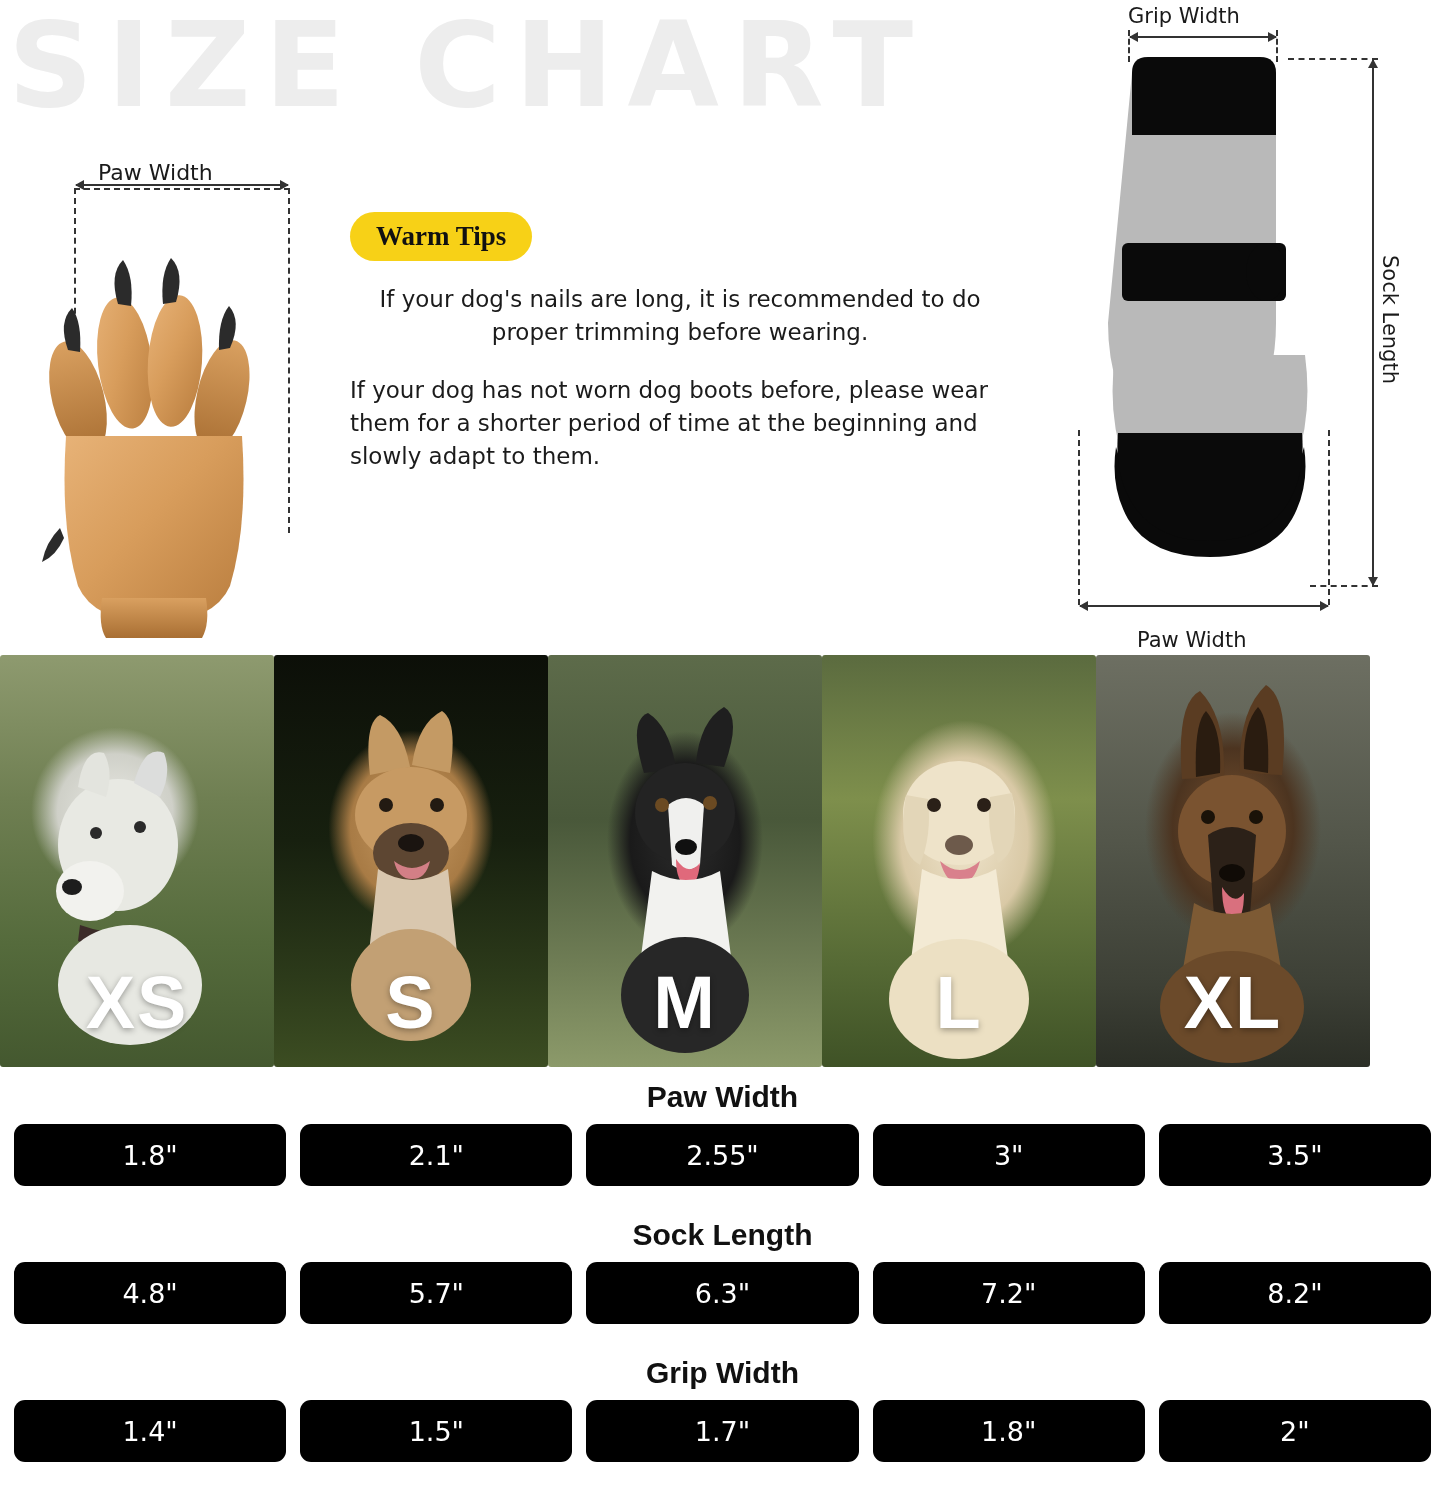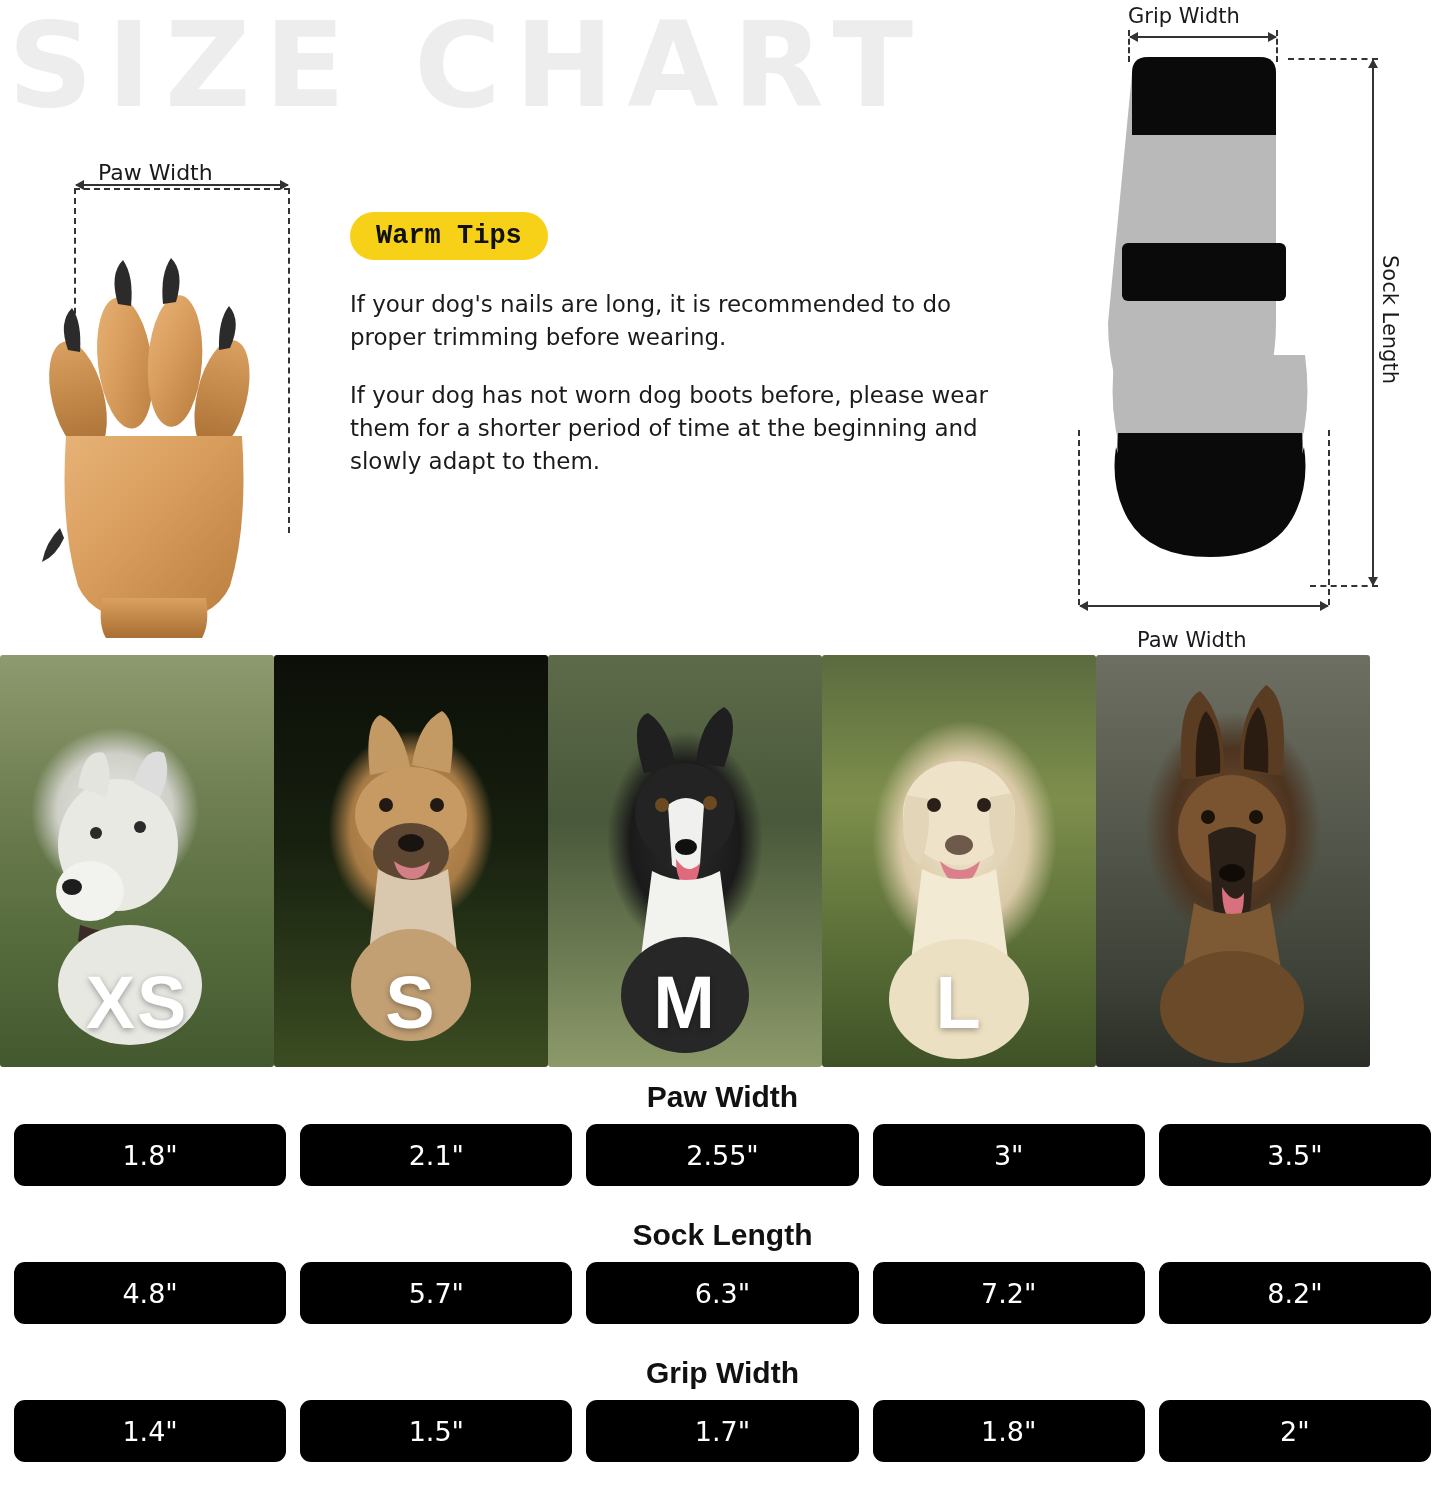--- a/index.html
+++ b/index.html
@@ -91,30 +91,30 @@
     width: 660px;
   }
   .tips-badge {
     display: inline-block;
     background: #f7d117;
     color: #111;
     font-size: 27px;
     font-weight: bold;
     padding: 9px 26px;
     border-radius: 26px;
-    font-family: Liberation Mono, monospace;
+    font-family: Liberation Serif, serif;
   }
   .tips p {
     font-size: 23px;
     line-height: 1.42;
     color: #1b1b1b;
     margin: 26px 0 0 0;
     font-family: "DejaVu Sans", sans-serif;
   }
-  .tips p:first-of-type { margin-top: 28px; }
+  .tips p:first-of-type { margin-top: 22px; text-align: center; }
 
   
   .sock-area {
     position: absolute;
     left: 1040px;
     top: 0px;
     width: 405px;
     height: 660px;
   }
   .sock-label {
@@ -387,20 +387,21 @@
         <path d="M112 180 q24 -16 48 0 l-6 80 q-18 12 -36 0 z" fill="#2c2118"></path>
         <circle cx="112" cy="162" r="7" fill="#1a1208"></circle>
         <circle cx="160" cy="162" r="7" fill="#1a1208"></circle>
         <ellipse cx="136" cy="218" rx="13" ry="9" fill="#100b06"></ellipse>
         <path d="M126 232 q12 20 22 6 q0 26 -10 30 q-12 -6 -12 -36z" fill="#d9707e"></path>
         <path d="M98 248 q38 22 76 0 l20 120 l-116 0 z" fill="#7d5a34"></path>
         <ellipse cx="136" cy="352" rx="72" ry="56" fill="#63destroy" opacity="0"></ellipse>
         <ellipse cx="136" cy="352" rx="72" ry="56" fill="#6b4a2a"></ellipse>
       </svg>
     </div>
+    <div class="size-letter">XL</div>
   </div>
 </div>
 
 <div class="meas-section s-paw">
   <div class="meas-title">Paw Width</div>
   <div class="meas-row">
     <div class="chip">1.8"</div>
     <div class="chip">2.1"</div>
     <div class="chip">2.55"</div>
     <div class="chip">3"</div>

